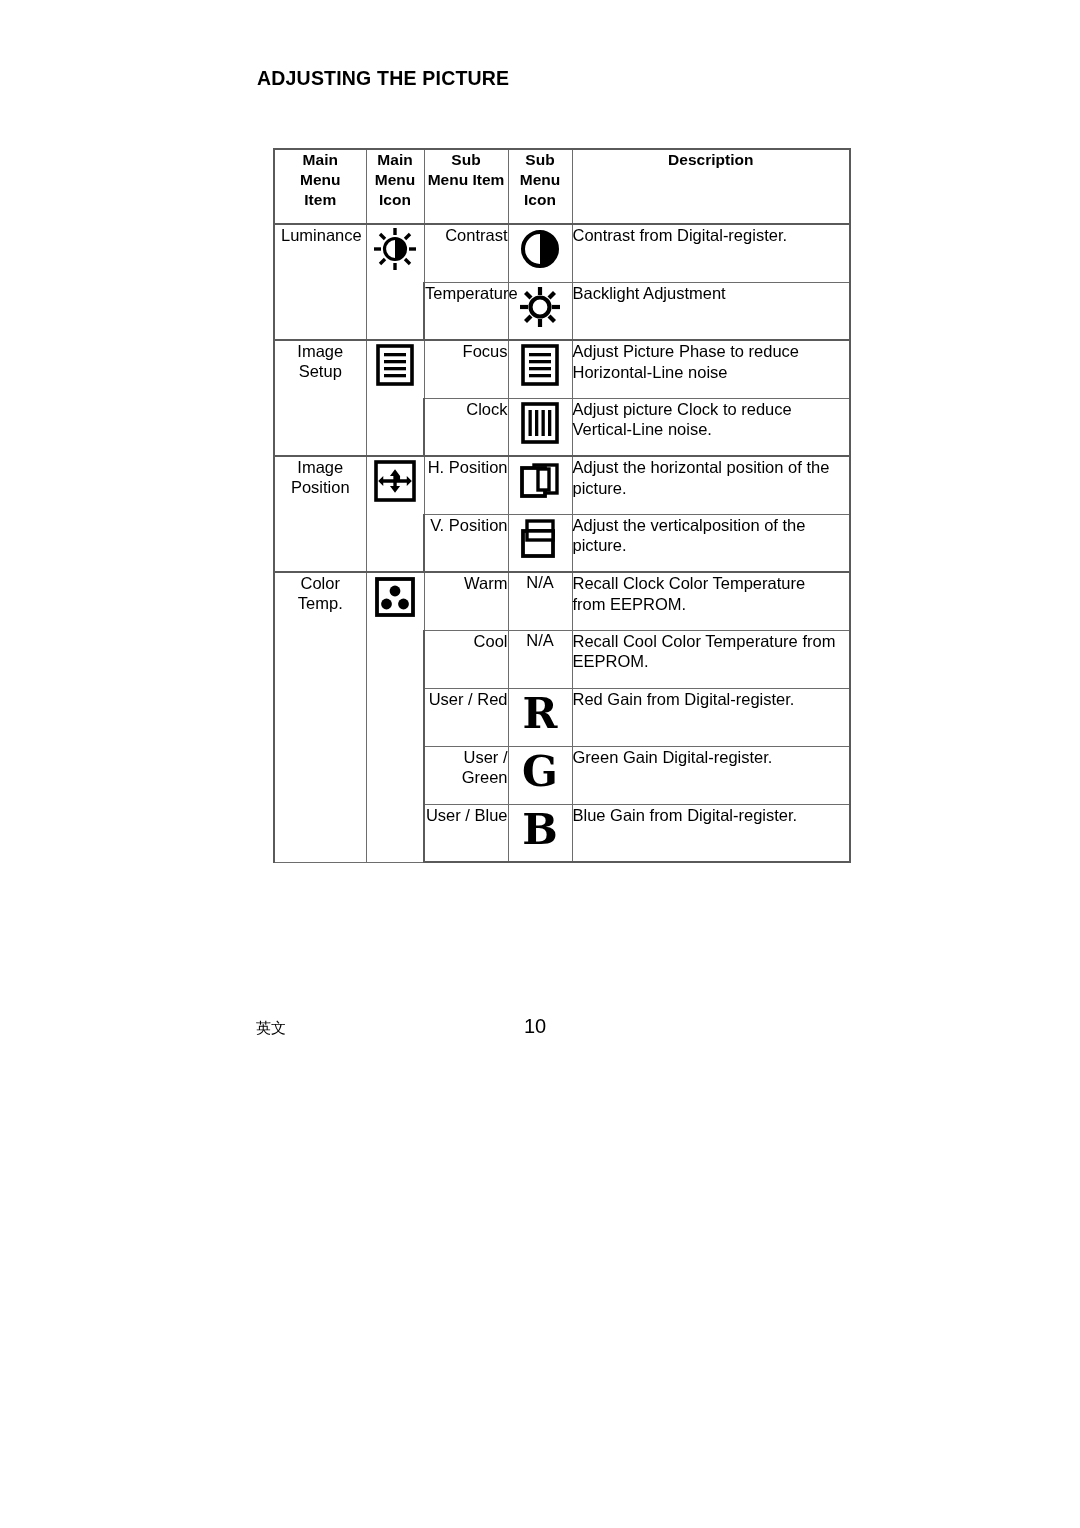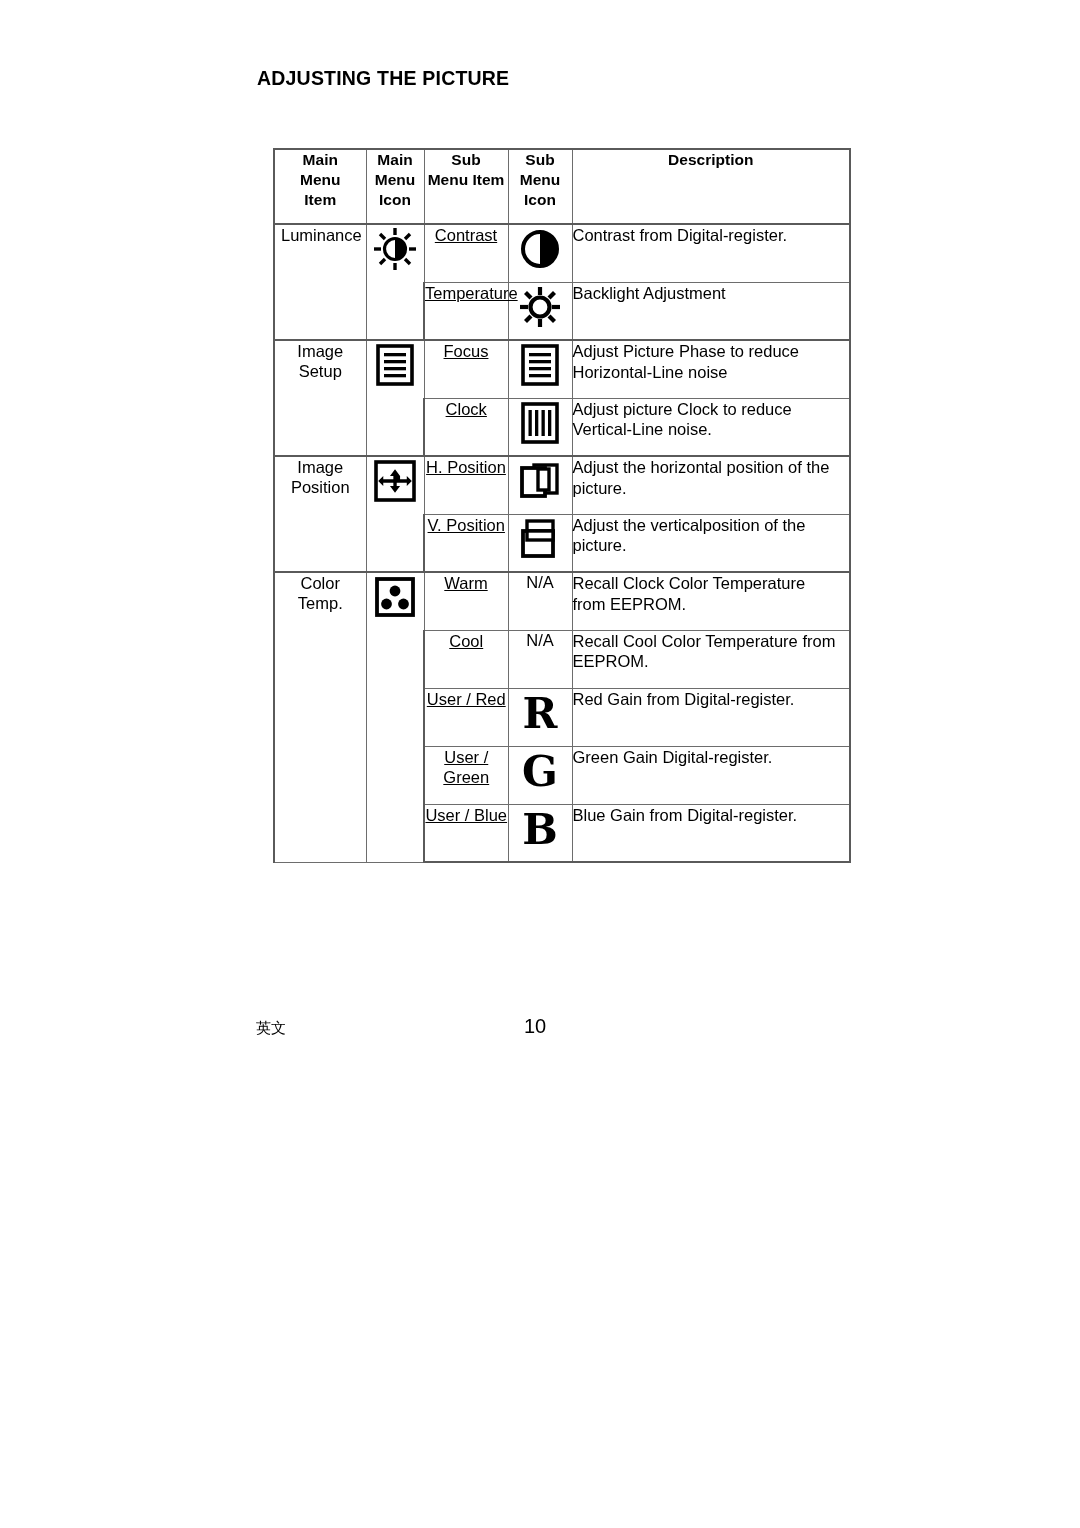--- a/index.html
+++ b/index.html
@@ -97,22 +97,21 @@
     padding: 8px 3px 3px 3px;
   }
   .cell-main.leftish {
     text-align: left;
     padding-left: 6px;
   }
   .cell-sub {
     font-size: 16.5px;
     line-height: 1.22;
     padding: 8px 2px 3px 4px;
-    text-align: center;
-    text-decoration: underline;
+    text-align: right;
   }
   .cell-desc {
     font-size: 16.5px;
     line-height: 1.26;
     padding: 8px 4px 4px 7px;
     text-align: left;
   }
   .cell-na {
     font-size: 16.5px;
     text-align: center;

